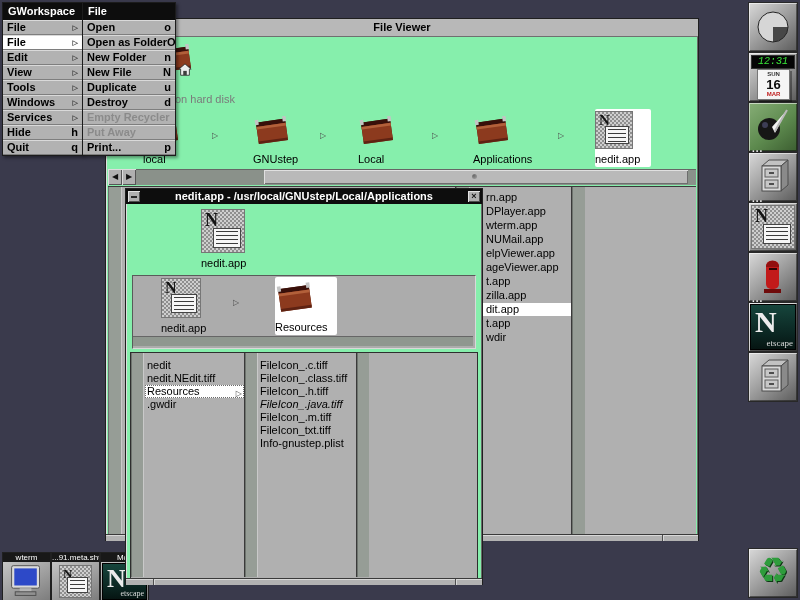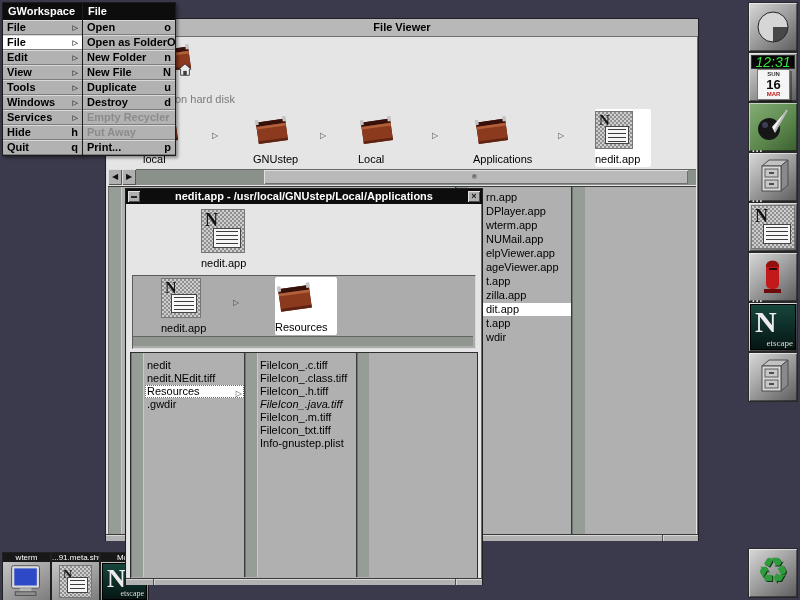--- a/index.html
+++ b/index.html
@@ -1,20 +1,20 @@
 <!DOCTYPE html>
 <html><head>
 <meta charset="utf-8">
 <style>
   html,body{margin:0;padding:0;}
   #screen{position:relative;width:800px;height:600px;overflow:hidden;background:#3a3a4c;
     font-family:"Liberation Sans",sans-serif;-webkit-font-smoothing:none;}
   .abs{position:absolute;}
   
-  .win{position:absolute;background:#e5e5e5;border:1px solid #1f1f1f;
+  .win{position:absolute;background:#86efac;border:1px solid #1f1f1f;
     box-shadow:inset 1px 1px 0 #dedede,inset -1px -1px 0 #6a6a6a;}
   .tbar{position:absolute;left:0;right:0;top:0;font-weight:bold;font-size:11px;
     text-align:center;white-space:nowrap;overflow:hidden;}
   .tbar.active{background:#0d0d0d;color:#fff;height:15px;line-height:15px;}
   .tbar.inactive{background:#b8b8b8;color:#000;height:17px;line-height:17px;border-bottom:1px solid #6f6f6f;}
   .tbtn{position:absolute;top:2px;width:12px;height:11px;background:#b0b0b0;
     box-shadow:inset 1px 1px 0 #e2e2e2,inset -1px -1px 0 #4f4f4f;text-align:center;
     font-size:9px;line-height:11px;color:#111;font-weight:bold;}
   
   .menu{position:absolute;border:1px solid #1c1c1c;box-shadow:2px 2px 3px rgba(0,0,0,.4);}
@@ -386,21 +386,21 @@
       </div>
   </div>
 
   <div class="tile" style="top:2px;">
     <svg width="40" height="40" style="position:absolute;left:4px;top:4px;">
         <use href="#i-sphere"></use>
       </svg>
   </div>
   <div class="tile" style="top:52px;">
     <div class="abs" style="left:2px;top:2px;width:42px;height:12px;background:#050505;border:1px solid #333;
-      color:#39e639;font-family:Liberation Sans, sans-serif;font-size:14px;line-height:12px;text-align:center;font-style:italic;">12:31</div>
+      color:#39e639;font-family:Liberation Mono, monospace;font-size:10px;line-height:12px;text-align:center;font-style:italic;">12:31</div>
     <div class="abs" style="left:8px;top:16px;width:31px;height:29px;background:#f5f5f5;border:1px solid #777;box-shadow:2px 2px 0 rgba(0,0,0,.35);text-align:center;">
       <div style="font-size:6px;font-weight:bold;color:#333;line-height:7px;margin-top:1px;">SUN</div>
       <div style="font-size:13px;font-weight:bold;color:#0a0a0a;line-height:13px;">16</div>
       <div style="font-size:6px;font-weight:bold;color:#c02020;line-height:7px;">MAR</div>
     </div>
   </div>
   <div class="tile" style="top:102px;background:linear-gradient(140deg,#86ad76 0%,#5d8a4e 55%,#3c5e31 100%);">
     <svg width="40" height="40" style="position:absolute;left:4px;top:3px;">
         <use href="#i-paint"></use>
       </svg>

